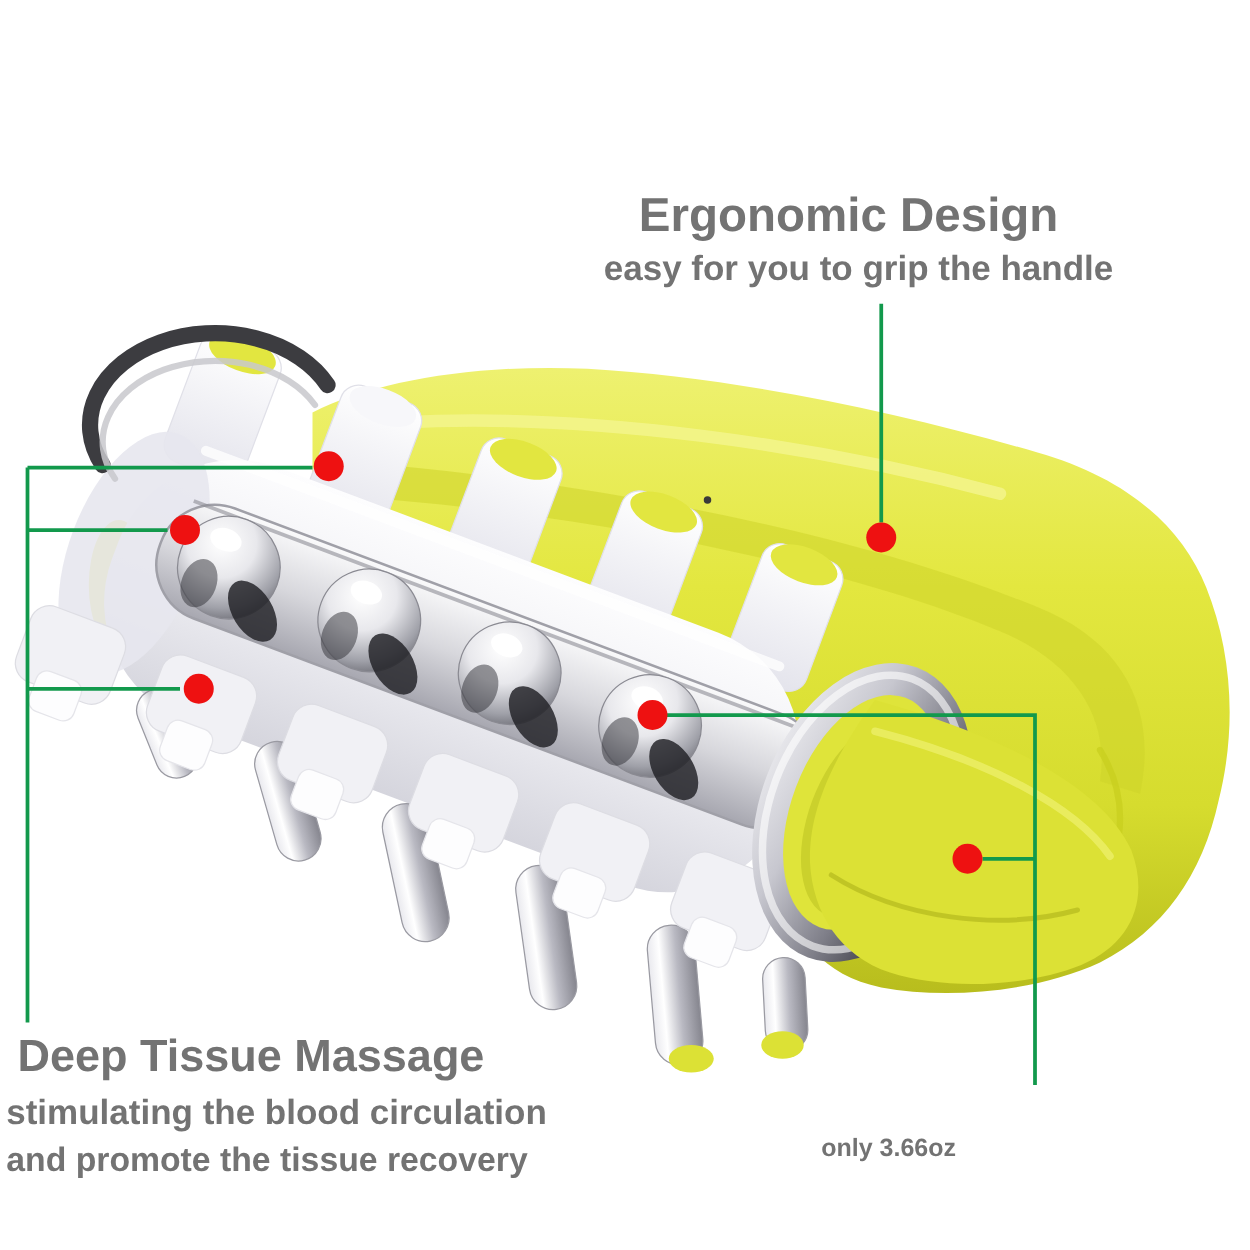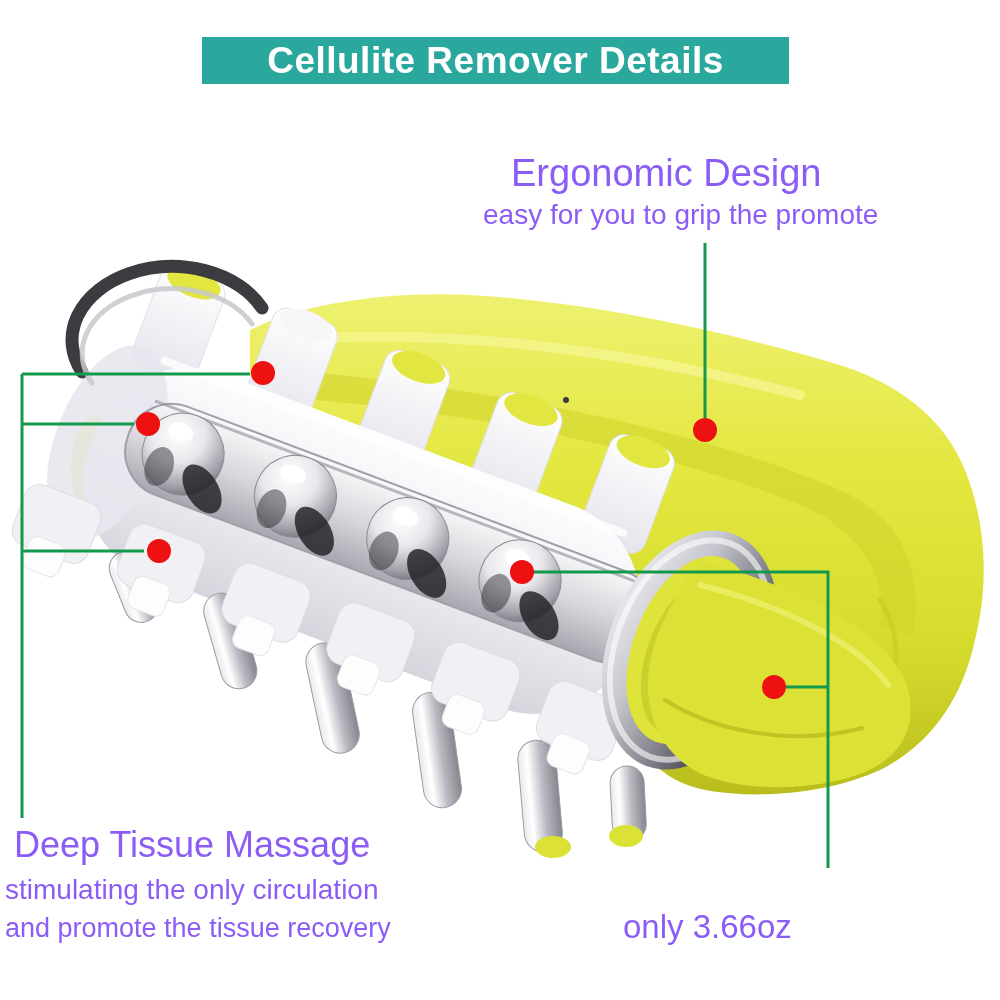--- a/index.html
+++ b/index.html
@@ -6,28 +6,28 @@
   .canvas{
     position:relative;width:1000px;height:1000px;background:#ffffff;
     font-family:"Liberation Sans", sans-serif;overflow:hidden;
   }
   .svg-layer{position:absolute;left:0;top:0;width:1000px;height:1000px;}
   .banner{
     position:absolute;left:202px;top:37px;width:587px;height:47px;
     background:#2ba89d;color:#ffffff;font-weight:bold;font-size:37px;
     line-height:47px;text-align:center;letter-spacing:0.5px;
   }
-  .label{position:absolute;color:#8b5cf6;font-weight:normal;white-space:nowrap;}
+  .label{position:absolute;color:#737373;font-weight:bold;white-space:nowrap;}
   .erg-title{left:511px;top:152px;font-size:38px;}
   .erg-sub{left:483px;top:199px;font-size:28px;}
   .deep-title{left:14px;top:824px;font-size:36px;}
   .deep-sub1{left:5px;top:874px;font-size:28px;}
   .deep-sub2{left:5px;top:913px;font-size:27px;}
   .plastic-title{left:621px;top:864px;font-size:36px;}
-  .plastic-sub{left:623px;top:908px;font-size:33px;}
+  .plastic-sub{left:657px;top:908px;font-size:20px;}
 </style>
 </head>
 <body>
 
 <div class="canvas">
 
   <svg class="svg-layer" viewBox="0 0 1000 1000">
     <defs>
       <linearGradient id="gradYellow" x1="0" y1="0" x2="0" y2="1">
         <stop offset="0" stop-color="#eef170"></stop>
@@ -229,24 +229,23 @@
     <g>
       <circle cx="263" cy="373" r="12" fill="#ee1111"></circle>
       <circle cx="148" cy="424" r="12" fill="#ee1111"></circle>
       <circle cx="159" cy="551" r="12" fill="#ee1111"></circle>
       <circle cx="705" cy="430" r="12" fill="#ee1111"></circle>
       <circle cx="522" cy="572" r="12" fill="#ee1111"></circle>
       <circle cx="774" cy="687" r="12" fill="#ee1111"></circle>
     </g>
   </svg>
 
-  <div class="banner">Cellulite Remover Details</div>
 
   <div class="label erg-title">Ergonomic Design</div>
-  <div class="label erg-sub">easy for you to grip the promote</div>
+  <div class="label erg-sub">easy for you to grip the handle</div>
 
   <div class="label deep-title">Deep Tissue Massage</div>
-  <div class="label deep-sub1">stimulating the only circulation</div>
+  <div class="label deep-sub1">stimulating the blood circulation</div>
   <div class="label deep-sub2">and promote the tissue recovery</div>
 
   <div class="label plastic-sub">only 3.66oz</div>
 
 </div>
 
 </body></html>

